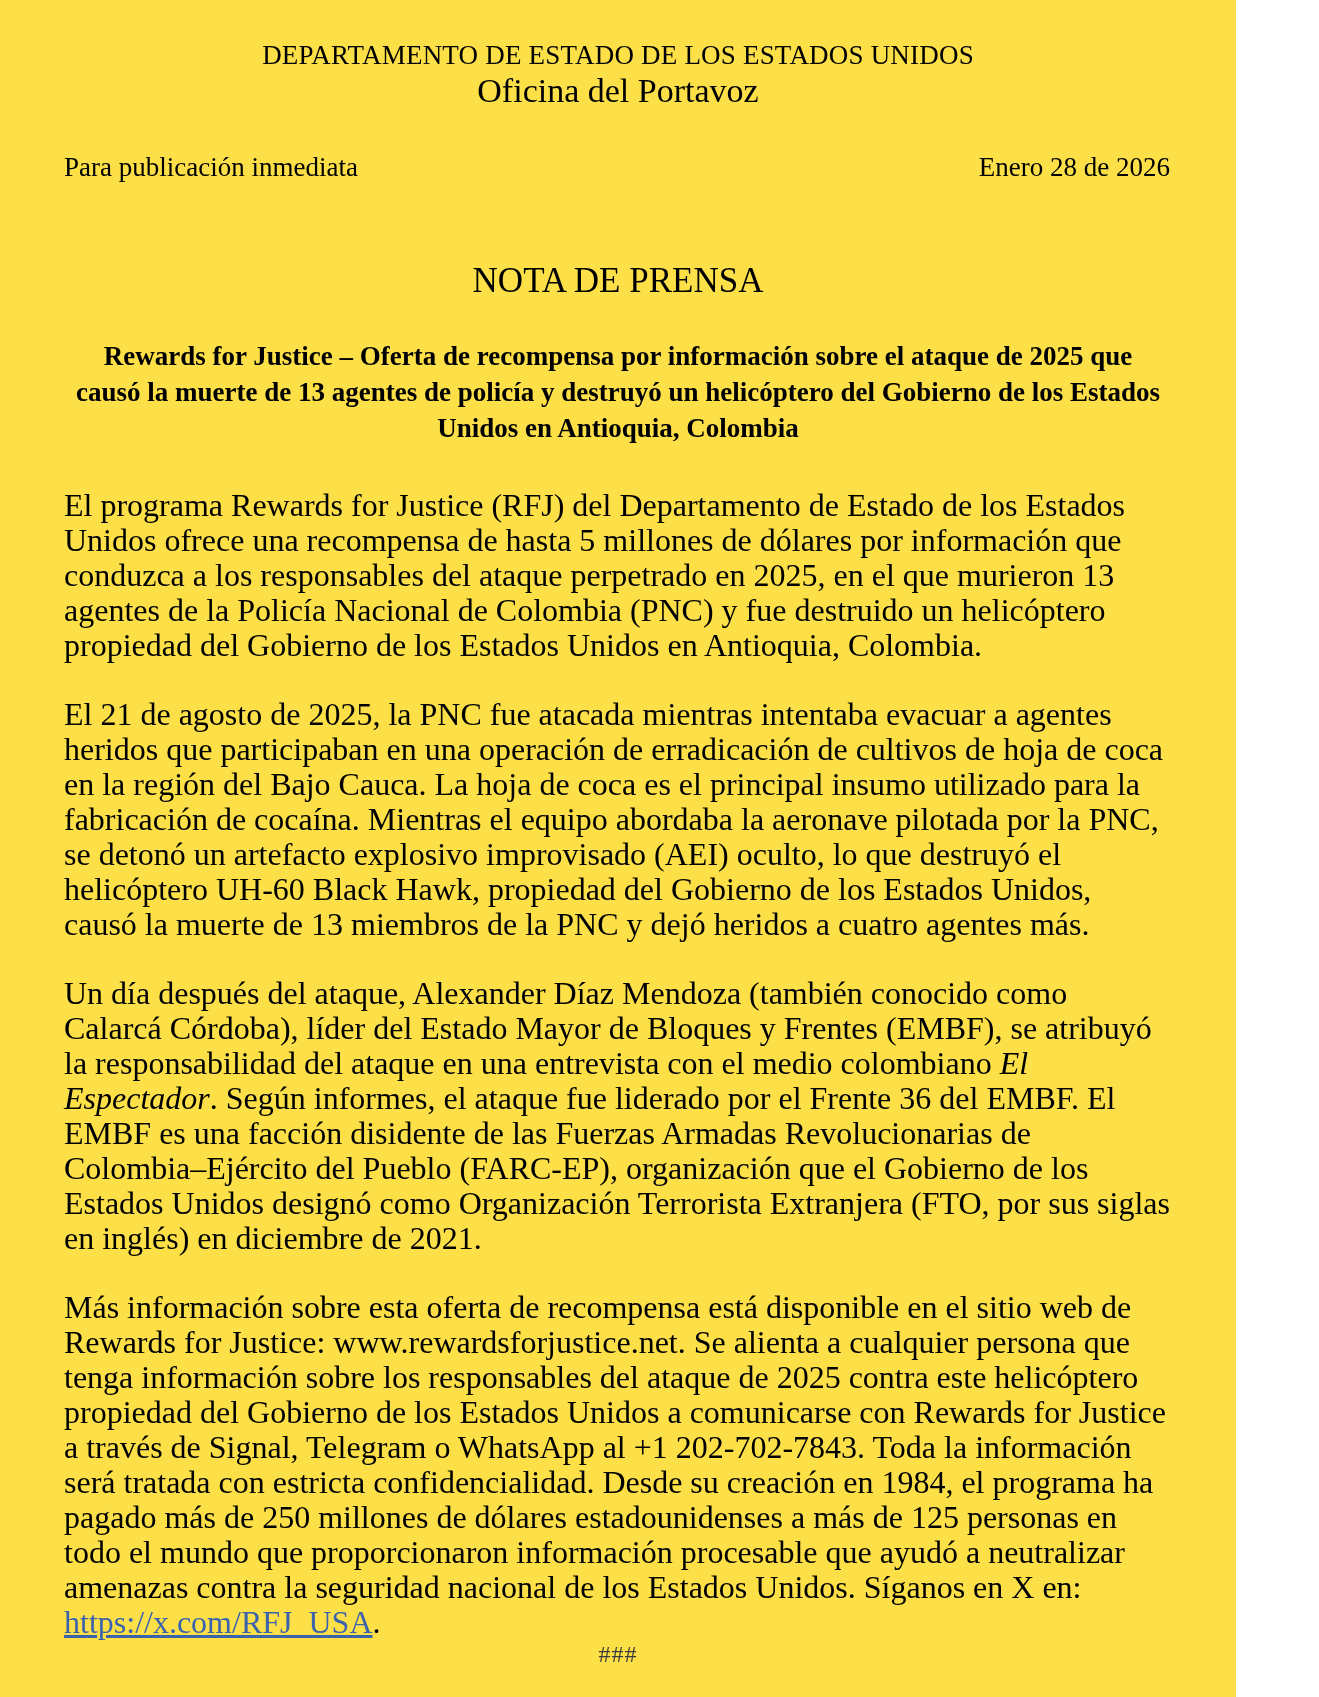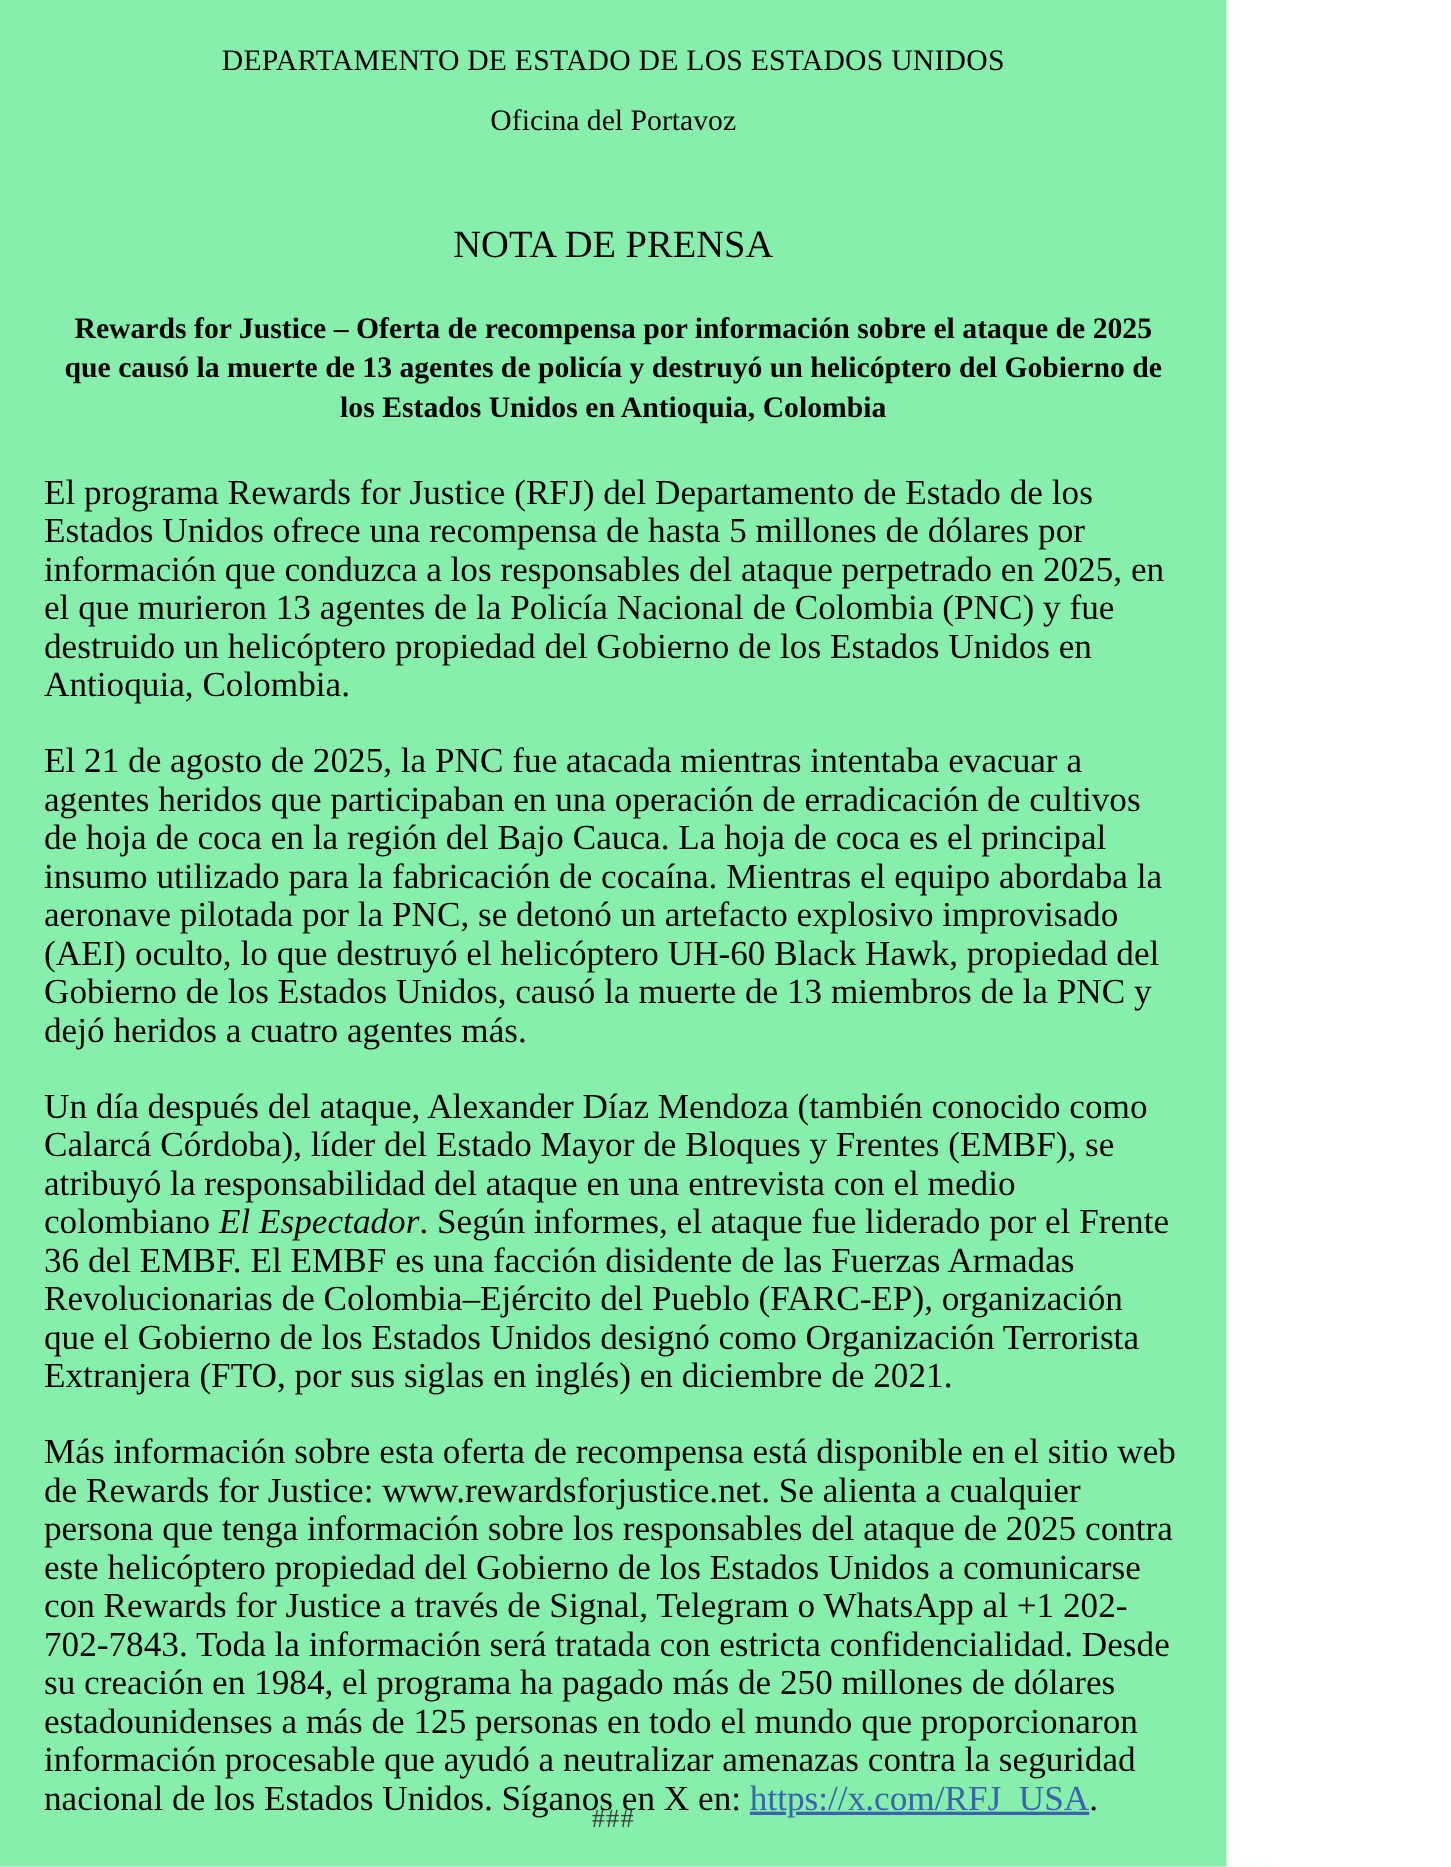--- a/index.html
+++ b/index.html
@@ -10,40 +10,40 @@
   }
   body {
     width: 1319px;
     height: 1697px;
     font-family: "Liberation Serif", "DejaVu Serif", serif;
     color: #000000;
     overflow: hidden;
   }
   .page {
     position: relative;
-    width: 1115px;
+    width: 1236px;
     height: 1697px;
     box-sizing: border-box;
-    padding: 0 40px;
-    background: #86efac;
+    padding: 0 64px;
+    background: #fde047;
   }
   .dept-header {
     text-align: center;
     padding-top: 38px;
   }
   .dept-line1 {
     font-size: 27px;
     line-height: 34px;
     letter-spacing: 0.2px;
     white-space: nowrap;
   }
   .dept-line2 {
-    font-size: 27px;
+    font-size: 34px;
     line-height: 34px;
-    margin-top: 20px;
+    margin-top: 2px;
   }
   .release-row {
     display: flex;
     justify-content: space-between;
     align-items: baseline;
     margin-top: 42px;
     font-size: 27px;
     line-height: 34px;
   }
   .release-left { text-align: left; }
@@ -94,20 +94,24 @@
 </head>
 <body>
 
 <div class="page">
 
   <div class="dept-header">
     <div class="dept-line1">DEPARTAMENTO DE ESTADO DE LOS ESTADOS UNIDOS</div>
     <div class="dept-line2">Oficina del Portavoz</div>
   </div>
 
+  <div class="release-row">
+    <div class="release-left">Para publicación inmediata</div>
+    <div class="release-right">Enero 28 de 2026</div>
+  </div>
 
   <div class="notice-type">NOTA DE PRENSA</div>
 
   <div class="headline">Rewards for Justice – Oferta de recompensa por información sobre el ataque de 2025 que causó la muerte de 13 agentes de policía y destruyó un helicóptero del Gobierno de los Estados Unidos en Antioquia, Colombia</div>
 
   <div class="body-block">
 
     <p class="para">El programa Rewards for Justice (RFJ) del Departamento de Estado de los Estados Unidos ofrece una recompensa de hasta 5 millones de dólares por información que conduzca a los responsables del ataque perpetrado en 2025, en el que murieron 13 agentes de la Policía Nacional de Colombia (PNC) y fue destruido un helicóptero propiedad del Gobierno de los Estados Unidos en Antioquia, Colombia.</p>
 
     <p class="para">El 21 de agosto de 2025, la PNC fue atacada mientras intentaba evacuar a agentes heridos que participaban en una operación de erradicación de cultivos de hoja de coca en la región del Bajo Cauca. La hoja de coca es el principal insumo utilizado para la fabricación de cocaína. Mientras el equipo abordaba la aeronave pilotada por la PNC, se detonó un artefacto explosivo improvisado (AEI) oculto, lo que destruyó el helicóptero UH-60 Black Hawk, propiedad del Gobierno de los Estados Unidos, causó la muerte de 13 miembros de la PNC y dejó heridos a cuatro agentes más.</p>

